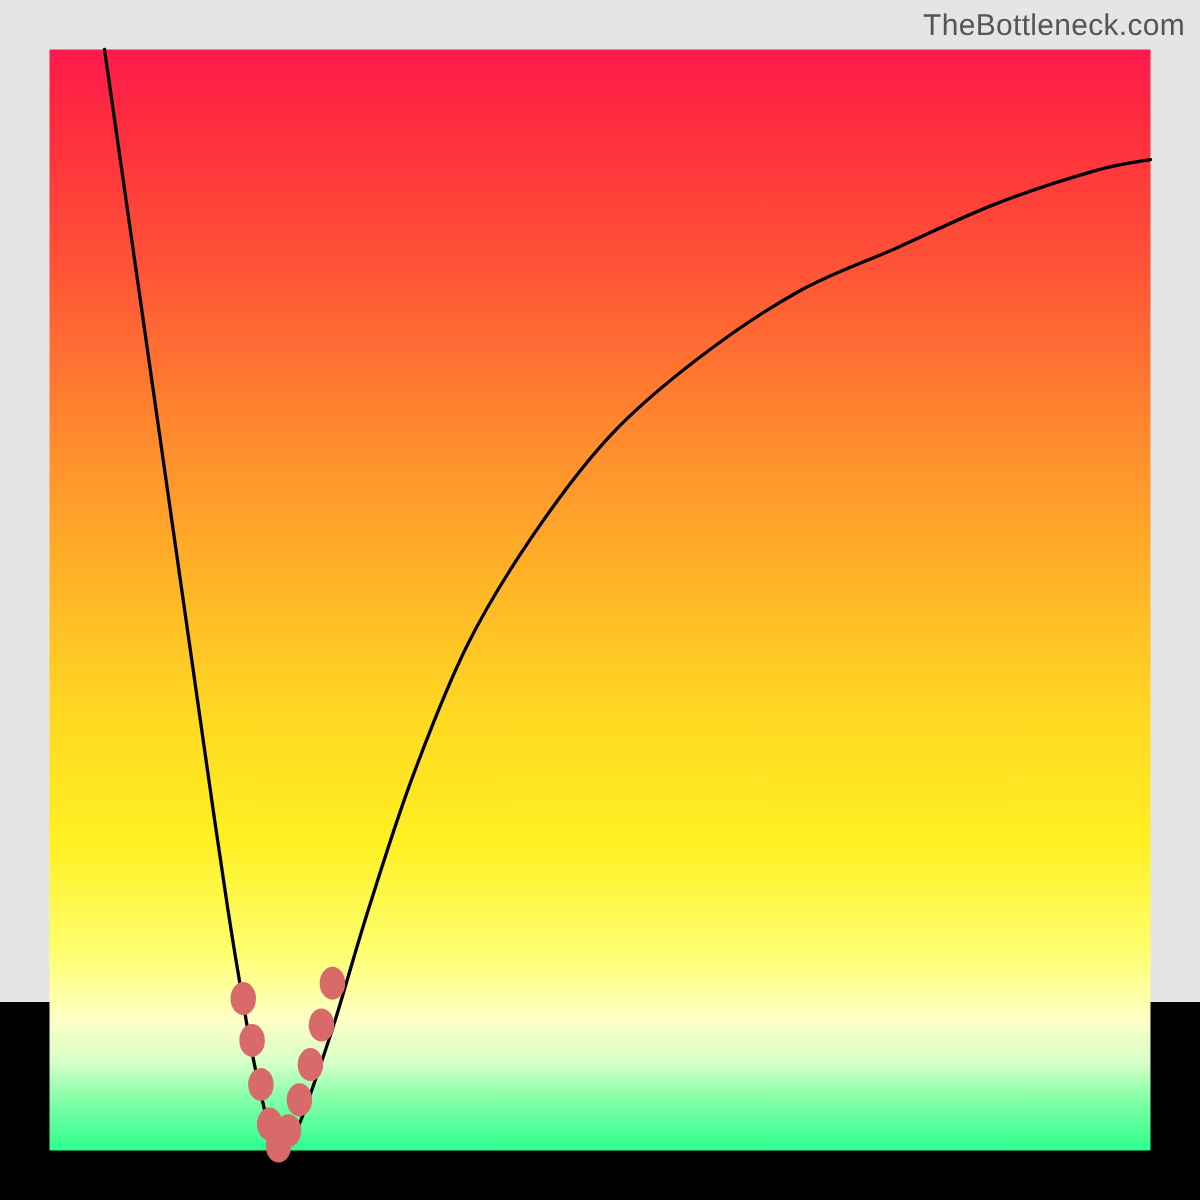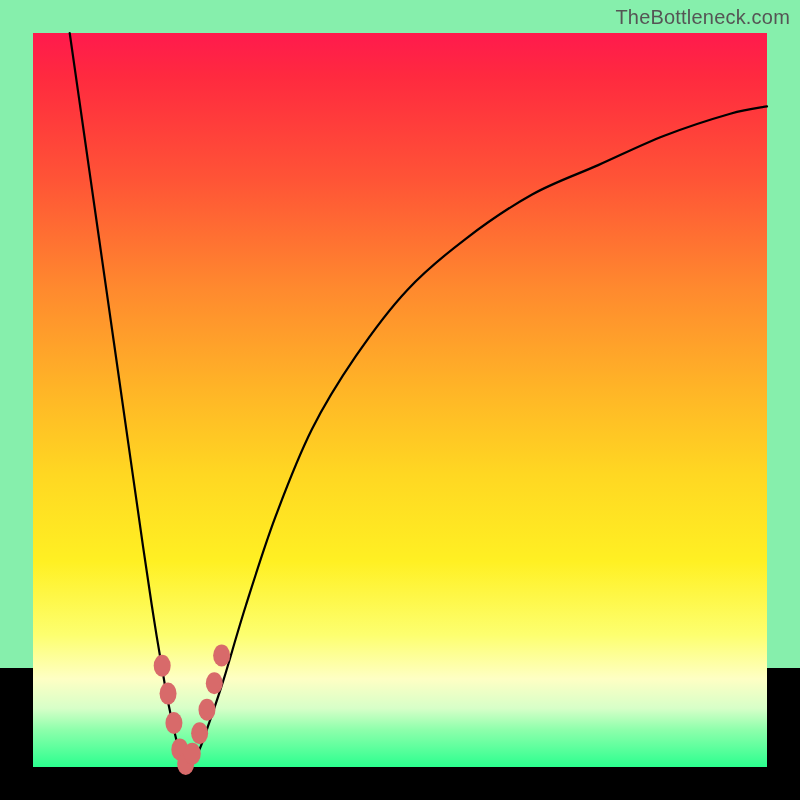--- a/index.html
+++ b/index.html
@@ -9,21 +9,21 @@
     height: 800px;
     overflow: hidden;
     background: #000;
     font-family: Arial, Helvetica, sans-serif;
   }
   .frame {
     position: absolute;
     top: 0; left: 0;
     width: 800px;
     height: 668px;
-    background: #86efac;
+    background: #e5e5e5;
   }
   .plot-area {
     position: absolute;
     top: 33px;
     left: 33px;
     width: 734px;
     height: 734px;
     
     background: linear-gradient(to bottom,
       #ff1a4d 0%,

